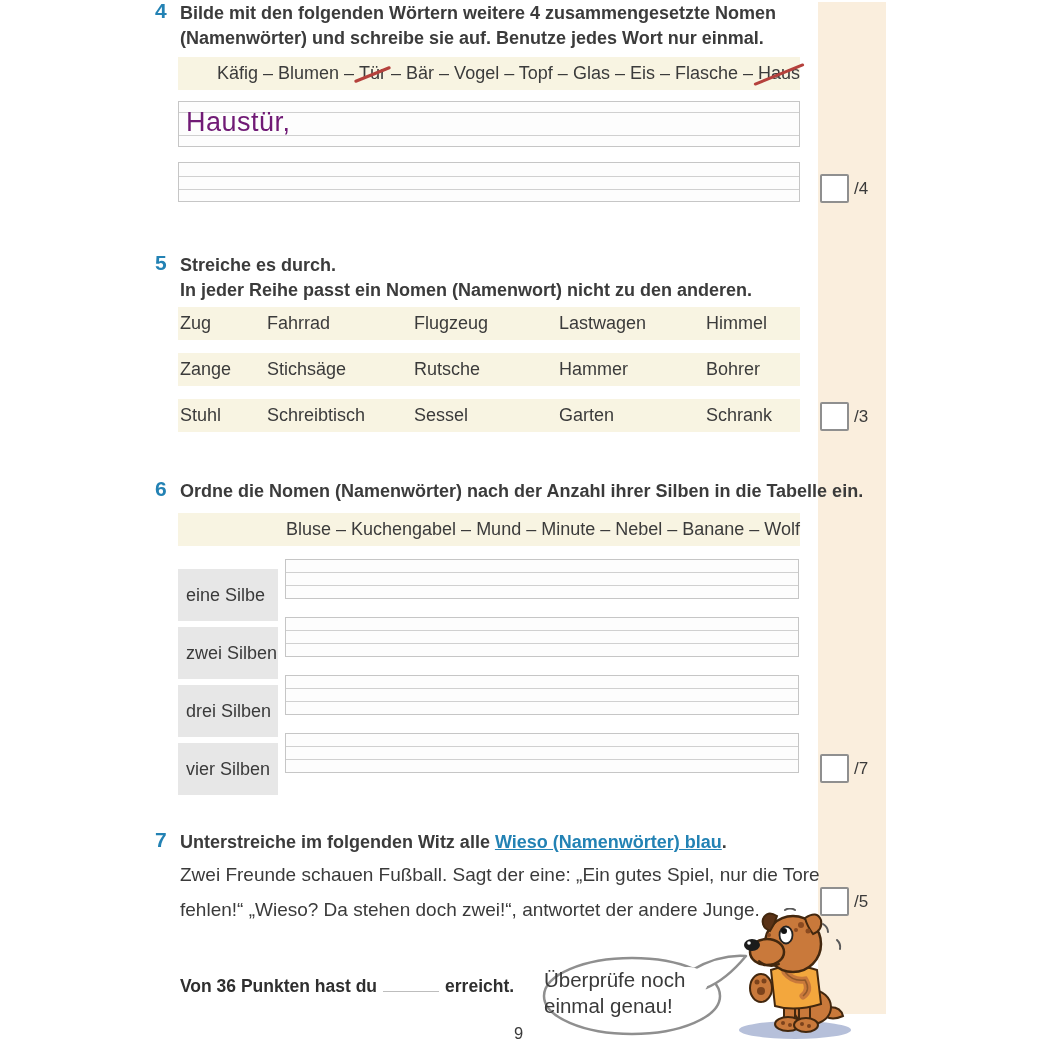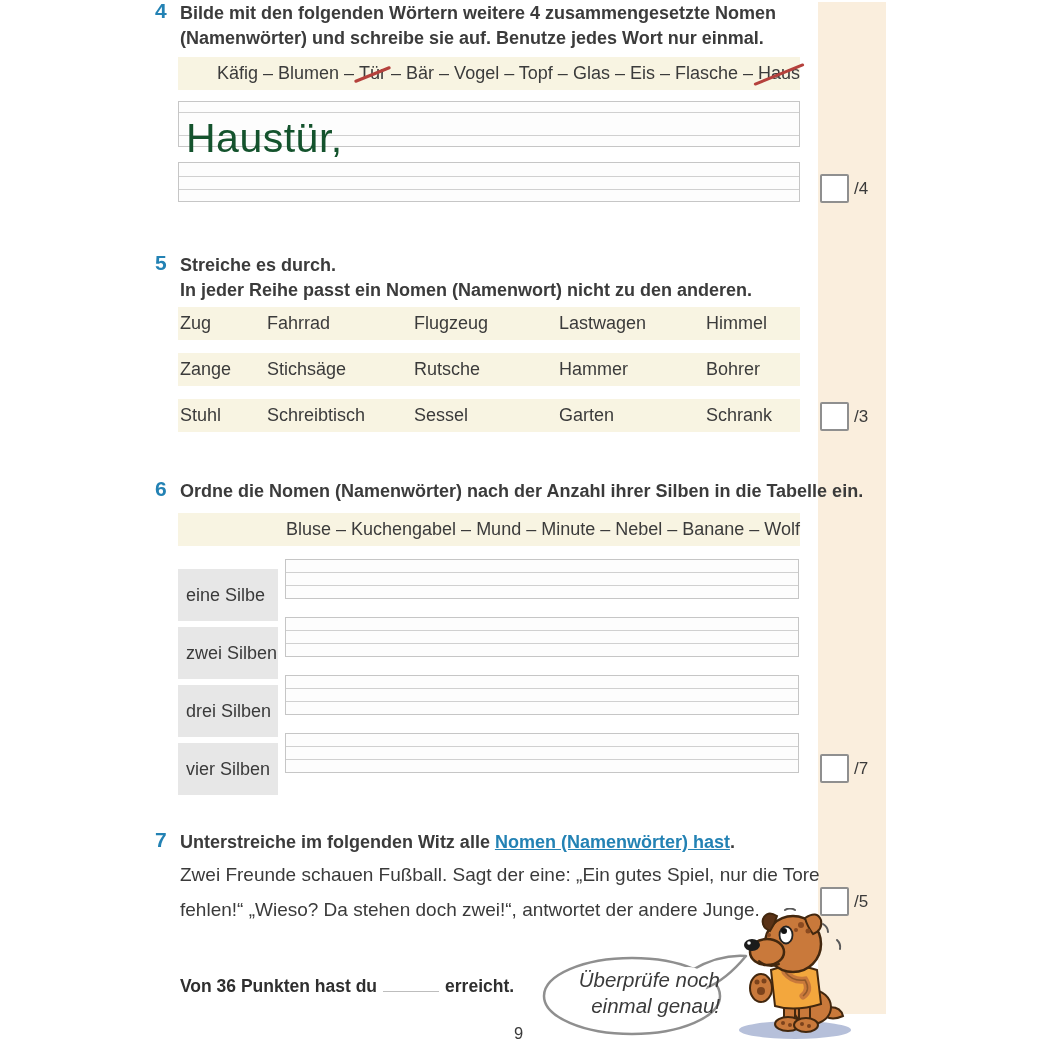--- a/index.html
+++ b/index.html
@@ -12,22 +12,22 @@
 
   .wordbox{position:absolute;left:178px;width:622px;height:33px;background:#f8f4e2;
            display:flex;align-items:center;justify-content:flex-end;font-size:18px;color:#3b3b3b;}
   .struck{position:relative;}
   .struck::after{content:"";position:absolute;left:-6px;right:-6px;top:46%;height:3px;
                  background:#b5413c;transform:rotate(-22deg);border-radius:2px;}
 
   .writebox{position:absolute;left:178px;width:622px;background:#fdfdfd;
             border:1px solid #c6c6c6;box-sizing:border-box;}
   .wline{position:absolute;left:0;right:0;height:1px;background:#d0d0d0;}
-  .answer{position:absolute;left:7px;top:-3px;font-size:41px;line-height:46px;color:#14532d;
-          letter-spacing:0.5px;white-space:nowrap;margin-top:16px;}
+  .answer{position:absolute;left:7px;top:-3px;font-size:27px;line-height:46px;color:#701a75;
+          letter-spacing:0.5px;white-space:nowrap;}
 
   .row5{position:absolute;left:178px;width:622px;height:33px;background:#f8f4e2;
         display:grid;grid-template-columns:87px 147px 145px 147px 1fr;align-items:center;
         padding-left:2px;box-sizing:border-box;font-size:18px;color:#3b3b3b;}
 
   .trow{position:absolute;left:178px;width:622px;height:52px;}
   .tlabel{position:absolute;left:0;top:16px;width:100px;height:52px;background:#e7e7e7;
           display:flex;align-items:center;padding-left:8px;box-sizing:border-box;font-size:18px;}
   .twrite{position:absolute;left:107px;top:6px;width:514px;height:40px;background:#fdfdfd;
           border:1px solid #c6c6c6;box-sizing:border-box;}
@@ -36,22 +36,22 @@
   .scorebox .sq{width:25px;height:25px;background:#fff;border:2px solid #8f8f8f;border-radius:2px;}
   .scorebox .lbl{font-size:17px;color:#3a3a3a;}
 
   .joke{position:absolute;left:180px;font-size:19px;color:#3a3a3a;white-space:nowrap;}
   .linkish{color:#2382b4;text-decoration:underline;}
 
   .footer-line{position:absolute;left:180px;top:976px;font-weight:bold;font-size:17.5px;color:#2f2f2f;}
   .blank{display:inline-block;width:56px;height:14px;border-bottom:1.5px solid #bdbdbd;margin:0 6px;}
 
   .bubble{position:absolute;left:540px;top:948px;width:212px;height:92px;z-index:2;}
-  .bubble-text{position:absolute;left:4px;top:19px;width:176px;text-align:right;
-               font-size:20.5px;line-height:26px;color:#3a3a3a;font-style:italic;}
+  .bubble-text{position:absolute;left:4px;top:19px;width:176px;text-align:left;
+               font-size:20.5px;line-height:26px;color:#3a3a3a;}
   .dog{position:absolute;left:733px;top:908px;width:122px;height:134px;z-index:2;}
   .pagenum{position:absolute;left:514px;top:1024px;font-size:16.5px;color:#3a3a3a;}
 </style>
 </head>
 <body>
 
 <div class="page">
   <div class="stripe"></div>
 
   <div class="exnum" style="top:0px">4</div>
@@ -146,21 +146,21 @@
     </div>
   </div>
 
   <div class="scorebox" style="top:754px">
     <span class="sq"></span>
     <span class="lbl">/7</span>
   </div>
 
   <div class="exnum" style="top:829px">7</div>
   <div class="extitle" style="top:830px;width:680px;white-space:nowrap">
-    <span style="white-space:pre">Unterstreiche im folgenden Witz alle </span><span class="linkish">Nomen (Namenwörter) hast</span><span>.</span>
+    <span style="white-space:pre">Unterstreiche im folgenden Witz alle </span><span class="linkish">Wieso (Namenwörter) blau</span><span>.</span>
   </div>
   <div class="joke" style="top:864px">Zwei Freunde schauen Fußball. Sagt der eine: „Ein gutes Spiel, nur die Tore</div>
   <div class="joke" style="top:899px">fehlen!“ „Wieso? Da stehen doch zwei!“, antwortet der andere Junge.</div>
 
   <div class="scorebox" style="top:887px">
     <span class="sq"></span>
     <span class="lbl">/5</span>
   </div>
 
   <div class="footer-line">

